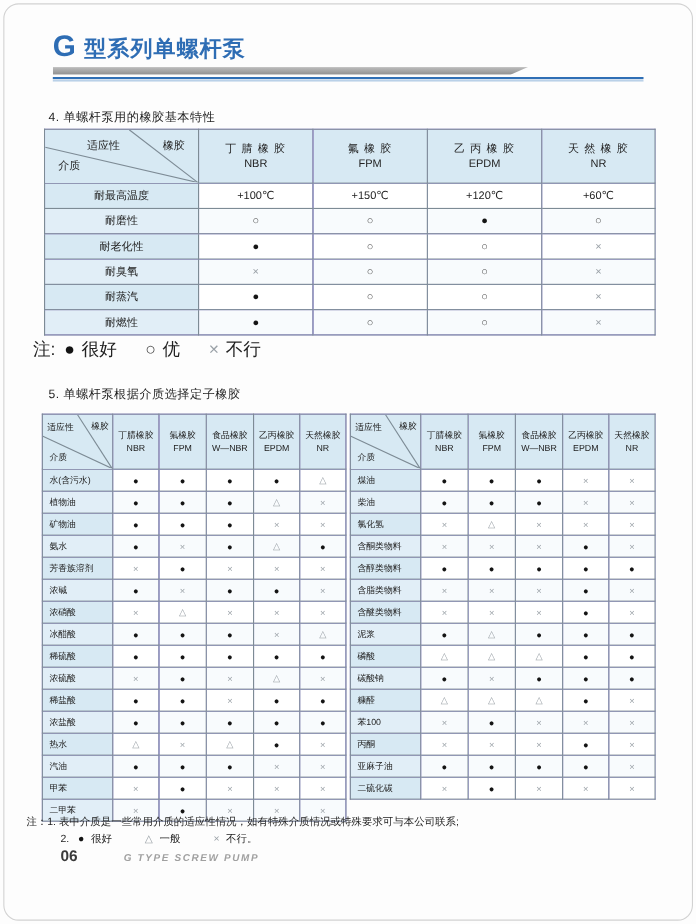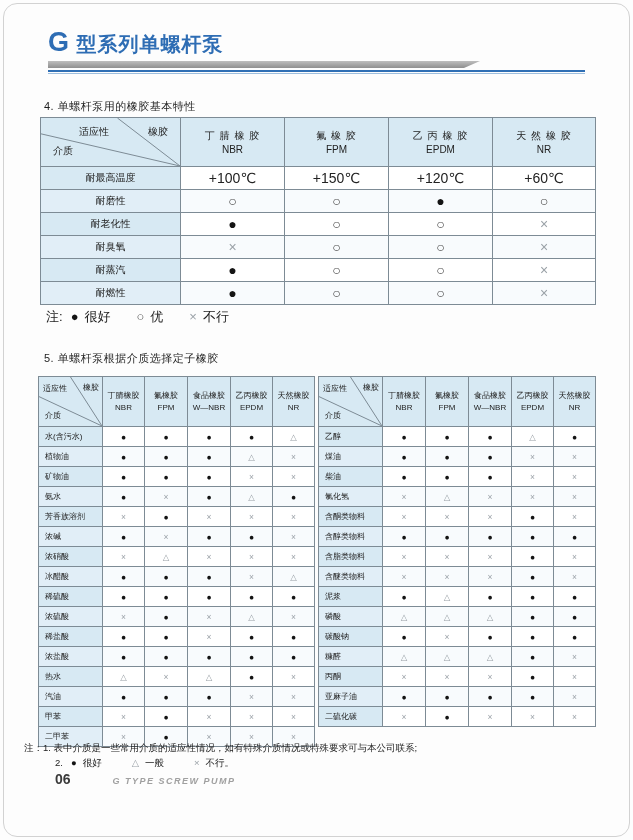--- a/index.html
+++ b/index.html
@@ -47,28 +47,28 @@
   
   th.corner{position:relative;background:#d7e9f3;font-weight:normal;}
   th.corner svg.diag{position:absolute;left:0;top:0;width:100%;height:100%;}
   th.corner svg.diag line{stroke:#7d8b95;stroke-width:1;vector-effect:non-scaling-stroke;}
   th.corner span{position:absolute;white-space:nowrap;}
 
   
   .table1{position:absolute;left:40px;top:117px;width:555px;font-size:10px;}
   .table1 th{height:48px;}
   .table1 td{height:22px;font-size:10px;}
-  .table1 td.val{font-size:14px;}
+  .table1 td.val{font-size:10px;}
   .table1 .rub-name{letter-spacing:1px;}
   .table1 .c-top{top:7px;left:38px;}
   .table1 .c-right{top:7px;right:12px;}
   .table1 .c-bottom{bottom:8px;left:12px;}
 
   
-  .note1{position:absolute;left:46px;top:308px;font-size:13px;color:#222;}
+  .note1{position:absolute;left:30px;top:308px;font-size:16px;color:#222;}
   .note-prefix{margin-right:8px;}
   .leg-item{margin-right:26px;}
   .leg-sym{margin-right:6px;}
 
   
   .table2{position:absolute;top:376px;font-size:8px;}
   .table2-left{left:38px;width:276px;}
   .table2-right{left:318px;width:277px;}
   .table2 th{height:49px;line-height:1.5;}
   .table2 td{height:19px;}
@@ -401,28 +401,20 @@
             <div class="rub-code">EPDM</div>
           </th>
           <th class="rub-col">
             <div class="rub-name">天然橡胶</div>
             <div class="rub-code">NR</div>
           </th>
         </tr>
     </thead>
     <tbody>
         <tr>
-          <td class="row-label">乙醇</td>
-          <td class="val s-dot">●</td>
-          <td class="val s-dot">●</td>
-          <td class="val s-dot">●</td>
-          <td class="val s-tri">△</td>
-          <td class="val s-dot">●</td>
-        </tr>
-        <tr>
           <td class="row-label">煤油</td>
           <td class="val s-dot">●</td>
           <td class="val s-dot">●</td>
           <td class="val s-dot">●</td>
           <td class="val s-x">×</td>
           <td class="val s-x">×</td>
         </tr>
         <tr>
           <td class="row-label">柴油</td>
           <td class="val s-dot">●</td>
@@ -494,20 +486,28 @@
           <td class="val s-dot">●</td>
           <td class="val s-dot">●</td>
           <td class="val s-dot">●</td>
         </tr>
         <tr>
           <td class="row-label">糠醛</td>
           <td class="val s-tri">△</td>
           <td class="val s-tri">△</td>
           <td class="val s-tri">△</td>
           <td class="val s-dot">●</td>
+          <td class="val s-x">×</td>
+        </tr>
+        <tr>
+          <td class="row-label">苯100</td>
+          <td class="val s-x">×</td>
+          <td class="val s-dot">●</td>
+          <td class="val s-x">×</td>
+          <td class="val s-x">×</td>
           <td class="val s-x">×</td>
         </tr>
         <tr>
           <td class="row-label">丙酮</td>
           <td class="val s-x">×</td>
           <td class="val s-x">×</td>
           <td class="val s-x">×</td>
           <td class="val s-dot">●</td>
           <td class="val s-x">×</td>
         </tr>

